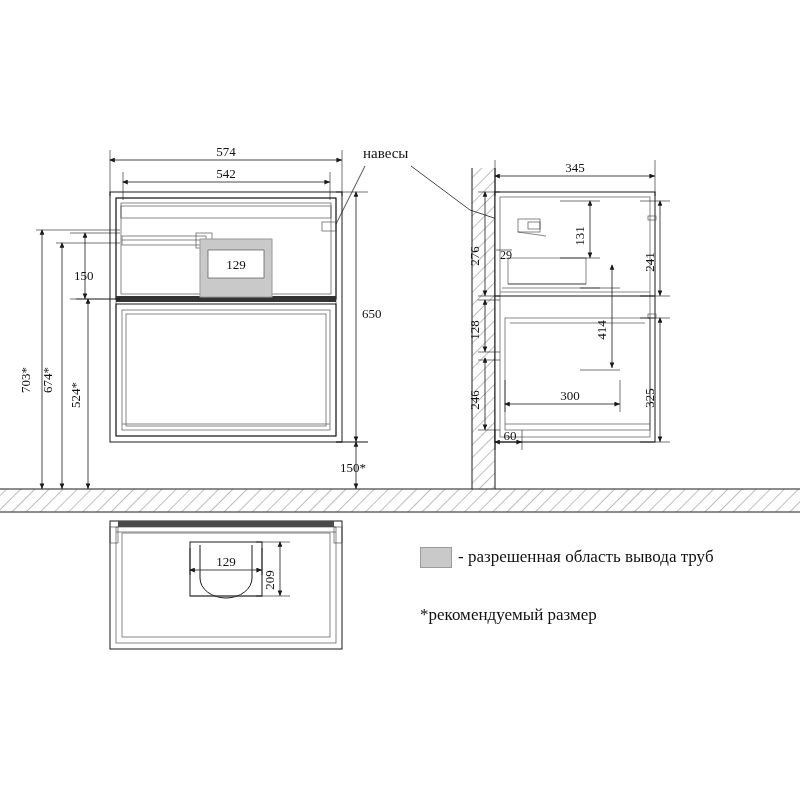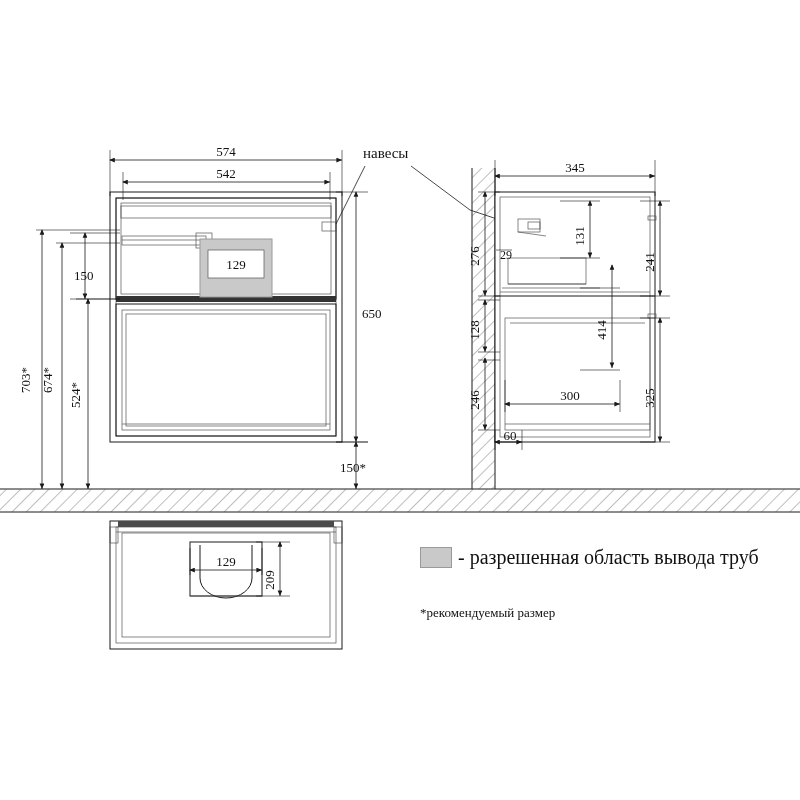--- a/index.html
+++ b/index.html
@@ -40,28 +40,28 @@
   .legend-swatch {
     width: 30px;
     height: 19px;
     background: #c9c9c9;
     border: 1px solid #9a9a9a;
     margin-right: 6px;
     margin-top: 2px;
     flex: none;
   }
   .legend-text {
-    font-size: 20px;
+    font-size: 17px;
     line-height: 24px;
     font-family: "Liberation Serif", serif;
     color: #111;
   }
   .legend-note {
     margin-top: 36px;
-    font-size: 13px;
+    font-size: 17px;
     font-family: "Liberation Serif", serif;
     color: #111;
   }
   .lbl {
     font-family: "Liberation Serif", serif;
     font-size: 13px;
     fill: #111;
   }
   .lbl-sm {
     font-family: "Liberation Serif", serif;

